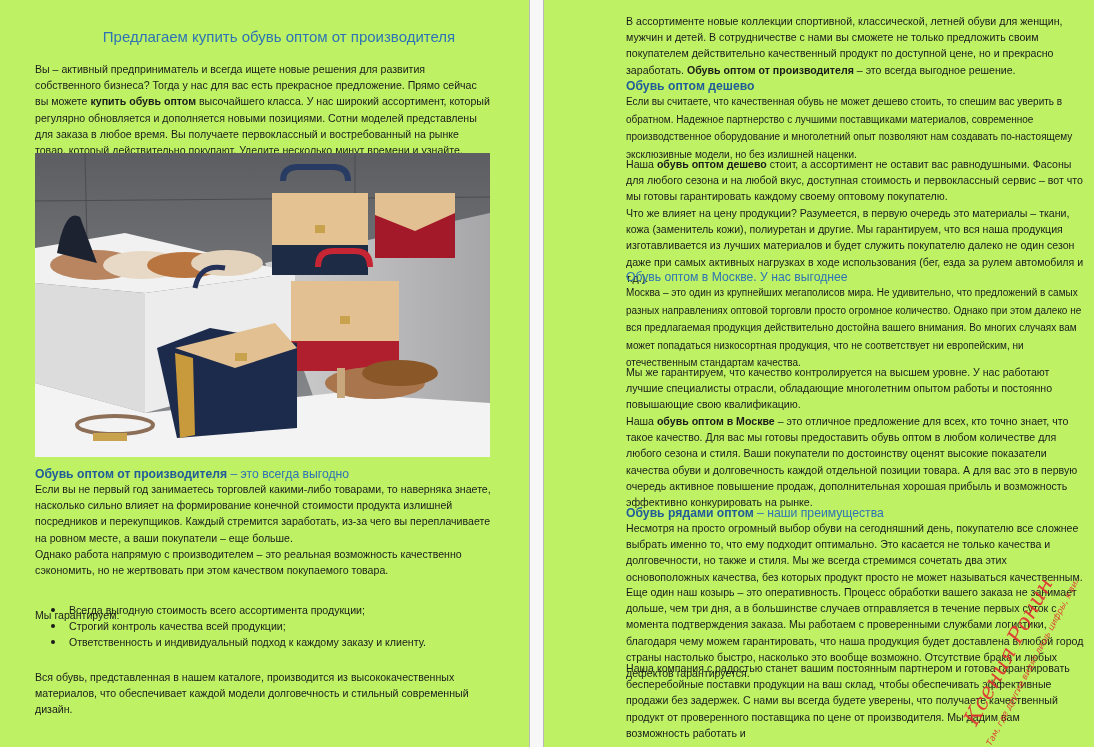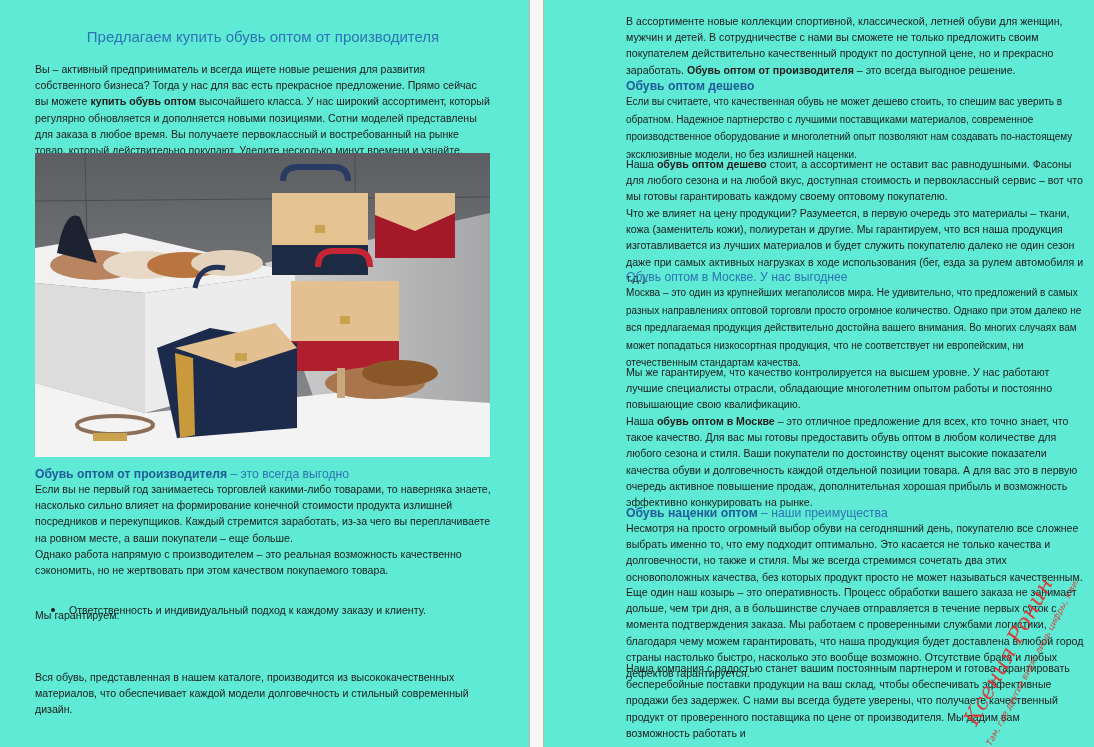--- a/index.html
+++ b/index.html
@@ -4,37 +4,37 @@
 <style>
   html, body { margin: 0; padding: 0; }
   body {
     width: 1094px; height: 747px; overflow: hidden;
     background: #ffffff;
     font-family: "Liberation Sans", "DejaVu Sans", sans-serif;
     color: #1a1a1a;
     position: relative;
   }
   .page {
-    position: absolute; top: 0; height: 747px; background: #5eead4;
+    position: absolute; top: 0; height: 747px; background: #bef264;
     box-sizing: border-box;
   }
   .page-left { left: 0; width: 530px; border-right: 1px solid #b9b9b9; }
   .page-gap { position: absolute; left: 530px; top: 0; width: 13px; height: 747px; background: #f7f7f7; }
   .page-right { left: 543px; width: 551px; border-left: 1px solid #b9b9b9; }
 
   .content-left { position: absolute; left: 35px; top: 0; width: 456px; }
   .content-right { position: absolute; left: 82px; top: 0; width: 460px; }
 
   p { margin: 0; }
   .t { font-size: 10.6px; line-height: 16.2px; }
   .t-lg { font-size: 10px; line-height: 17.6px; }
   b { font-weight: bold; }
 
   .title {
-    position: absolute; left: 0; width: 456px; top: 27px;
+    position: absolute; left: 16px; width: 456px; top: 27px;
     text-align: center; color: #2e74b5; font-size: 15px; line-height: 20px;
   }
   .h2 { color: #2e74b5; font-size: 12.2px; line-height: 16px; }
   .h2 b { color: #1f5c99; }
 
   .photo {
     position: absolute; left: 0; top: 153px; width: 455px; height: 304px;
     overflow: hidden; background: #6b6b6e;
   }
   ul.bullets { margin: 0; padding: 0; list-style: none; }
@@ -117,20 +117,22 @@
         <ellipse cx="80" cy="272" rx="38" ry="9" fill="none" stroke="#8d6f58" stroke-width="4"></ellipse>
         <rect x="58" y="280" width="34" height="8" fill="#c9a24d"></rect>
       </svg>
     </div>
 
     <p class="h2 abs" style="top:466px;"><b>Обувь оптом от производителя</b><span> – это всегда выгодно</span></p>
     <p class="t abs" style="top:481px; width:456px;">Если вы не первый год занимаетесь торговлей какими-либо товарами, то наверняка знаете, насколько сильно влияет на формирование конечной стоимости продукта излишней посредников и перекупщиков. Каждый стремится заработать, из-за чего вы переплачиваете на ровном месте, а ваши покупатели – еще больше.</p>
     <p class="t abs" style="top:546px; width:456px;">Однако работа напрямую с производителем – это реальная возможность качественно сэкономить, но не жертвовать при этом качеством покупаемого товара.</p>
     <p class="t abs" style="top:607px; width:456px;">Мы гарантируем:</p>
     <ul class="bullets abs" style="top:602px; width:456px;">
+      <li>Всегда выгодную стоимость всего ассортимента продукции;</li>
+      <li>Строгий контроль качества всей продукции;</li>
       <li>Ответственность и индивидуальный подход к каждому заказу и клиенту.</li>
     </ul>
     <p class="t abs" style="top:669px; width:456px;">Вся обувь, представленная в нашем каталоге, производится из высококачественных материалов, что обеспечивает каждой модели долговечность и стильный современный дизайн.</p>
   </div>
 </div>
 
 <div class="page-gap"></div>
 
 <div class="page page-right">
   <div class="content-right">
@@ -139,21 +141,21 @@
     <p class="h2 abs" style="top:78px;"><b>Обувь оптом дешево</b></p>
     <p class="t-lg abs" style="top:93px; width:460px;">Если вы считаете, что качественная обувь не может дешево стоить, то спешим вас уверить в обратном. Надежное партнерство с лучшими поставщиками материалов, современное производственное оборудование и многолетний опыт позволяют нам создавать по-настоящему эксклюзивные модели, но без излишней наценки.</p>
     <p class="t abs" style="top:156px; width:460px;"><span>Наша </span><b>обувь оптом дешево</b><span> стоит, а ассортимент не оставит вас равнодушными.  Фасоны для любого сезона и на любой вкус, доступная стоимость и первоклассный сервис – вот что мы готовы гарантировать каждому своему оптовому покупателю.</span></p>
     <p class="t abs" style="top:205px; width:460px;">Что же влияет на цену продукции? Разумеется, в первую очередь это материалы – ткани, кожа (заменитель кожи), полиуретан и другие. Мы гарантируем, что вся наша продукция изготавливается из лучших материалов и будет служить покупателю далеко не один сезон даже при самых активных нагрузках в ходе использования (бег, езда за рулем автомобиля и т.д.).</p>
 
     <p class="h2 abs" style="top:269px;">Обувь оптом в Москве. У нас выгоднее</p>
     <p class="t-lg abs" style="top:284px; width:460px;">Москва – это один из крупнейших мегаполисов мира. Не удивительно, что предложений в самых разных направлениях оптовой торговли просто огромное количество. Однако при этом далеко не вся предлагаемая продукция действительно достойна вашего внимания. Во многих случаях вам может попадаться низкосортная продукция, что не соответствует ни европейским, ни отечественным стандартам качества.</p>
     <p class="t abs" style="top:364px; width:460px;">Мы же гарантируем, что качество контролируется на высшем уровне. У нас работают лучшие специалисты отрасли, обладающие многолетним опытом работы и постоянно повышающие свою квалификацию.</p>
     <p class="t abs" style="top:413px; width:460px;"><span>Наша </span><b>обувь оптом в Москве</b><span> – это отличное предложение для всех, кто точно знает, что такое качество. Для вас мы готовы предоставить обувь оптом в любом количестве для любого сезона и стиля. Ваши покупатели по достоинству оценят высокие показатели качества обуви и долговечность каждой отдельной позиции товара. А для вас это в первую очередь активное повышение продаж, дополнительная хорошая прибыль и возможность эффективно конкурировать на рынке.</span></p>
 
-    <p class="h2 abs" style="top:505px;"><b>Обувь наценки оптом</b><span> – наши преимущества</span></p>
+    <p class="h2 abs" style="top:505px;"><b>Обувь рядами оптом</b><span> – наши преимущества</span></p>
     <p class="t abs" style="top:520px; width:460px;">Несмотря на просто огромный выбор обуви на сегодняшний день, покупателю все сложнее выбрать именно то, что ему подходит оптимально. Это касается не только качества и долговечности, но также и стиля. Мы же всегда стремимся сочетать два этих основоположных качества, без которых продукт просто не может называться качественным.</p>
     <p class="t abs" style="top:584px; width:460px;">Еще один наш козырь – это оперативность. Процесс обработки вашего заказа не занимает дольше, чем три дня, а в большинстве случаев отправляется в течение первых суток с момента подтверждения заказа. Мы работаем с проверенными службами логистики, благодаря чему можем гарантировать, что наша продукция будет доставлена в любой город страны настолько быстро, насколько это вообще возможно. Отсутствие брака и любых дефектов гарантируется.</p>
     <p class="t abs" style="top:660px; width:460px;">Наша компания с радостью станет вашим постоянным партнером и готова гарантировать бесперебойные поставки продукции на ваш склад, чтобы обеспечивать эффективные продажи без задержек. С нами вы всегда будете уверены, что получаете качественный продукт от проверенного поставщика по цене от производителя. Мы дадим вам возможность работать и</p>
   </div>
 </div>
 
 <div class="watermark">
   <svg width="170" height="170" viewBox="0 0 170 170" xmlns="http://www.w3.org/2000/svg">
     <g transform="rotate(-62 85 85)" fill="#e0302f" fill-opacity="0.9">
       <text x="12" y="80" font-family="DejaVu Serif, serif" font-style="italic" font-size="22">Ксения Ронина</text>

